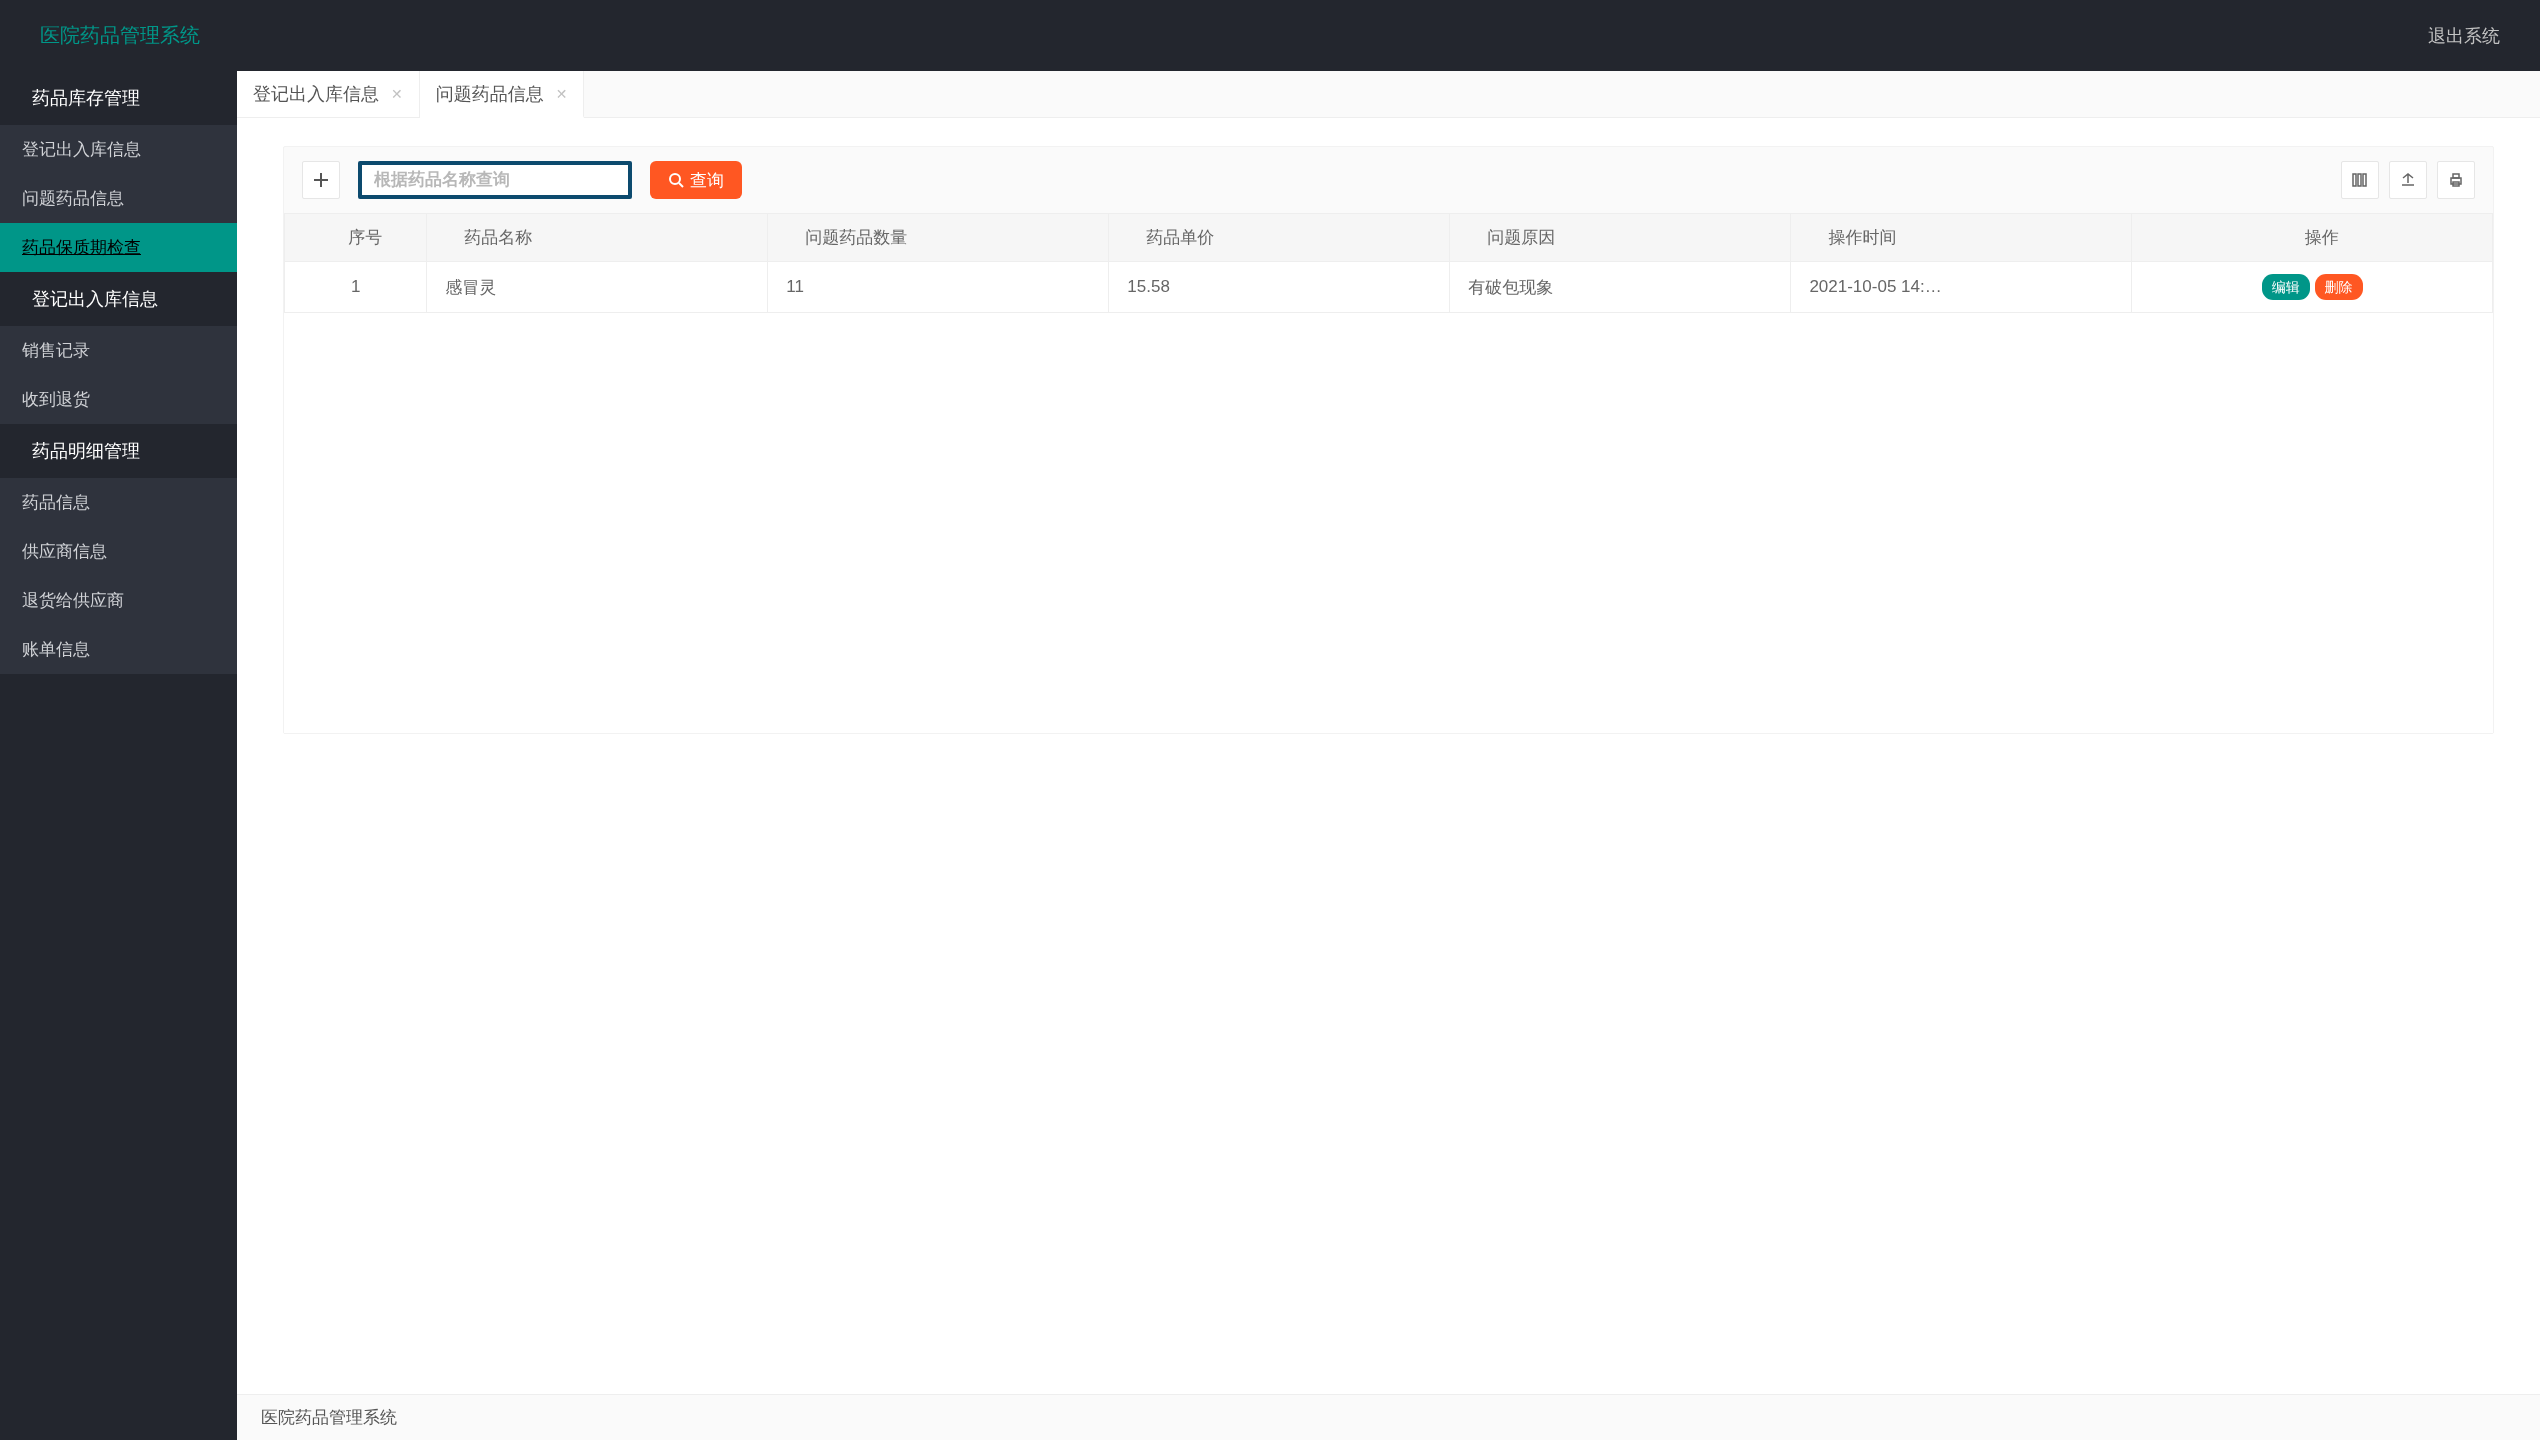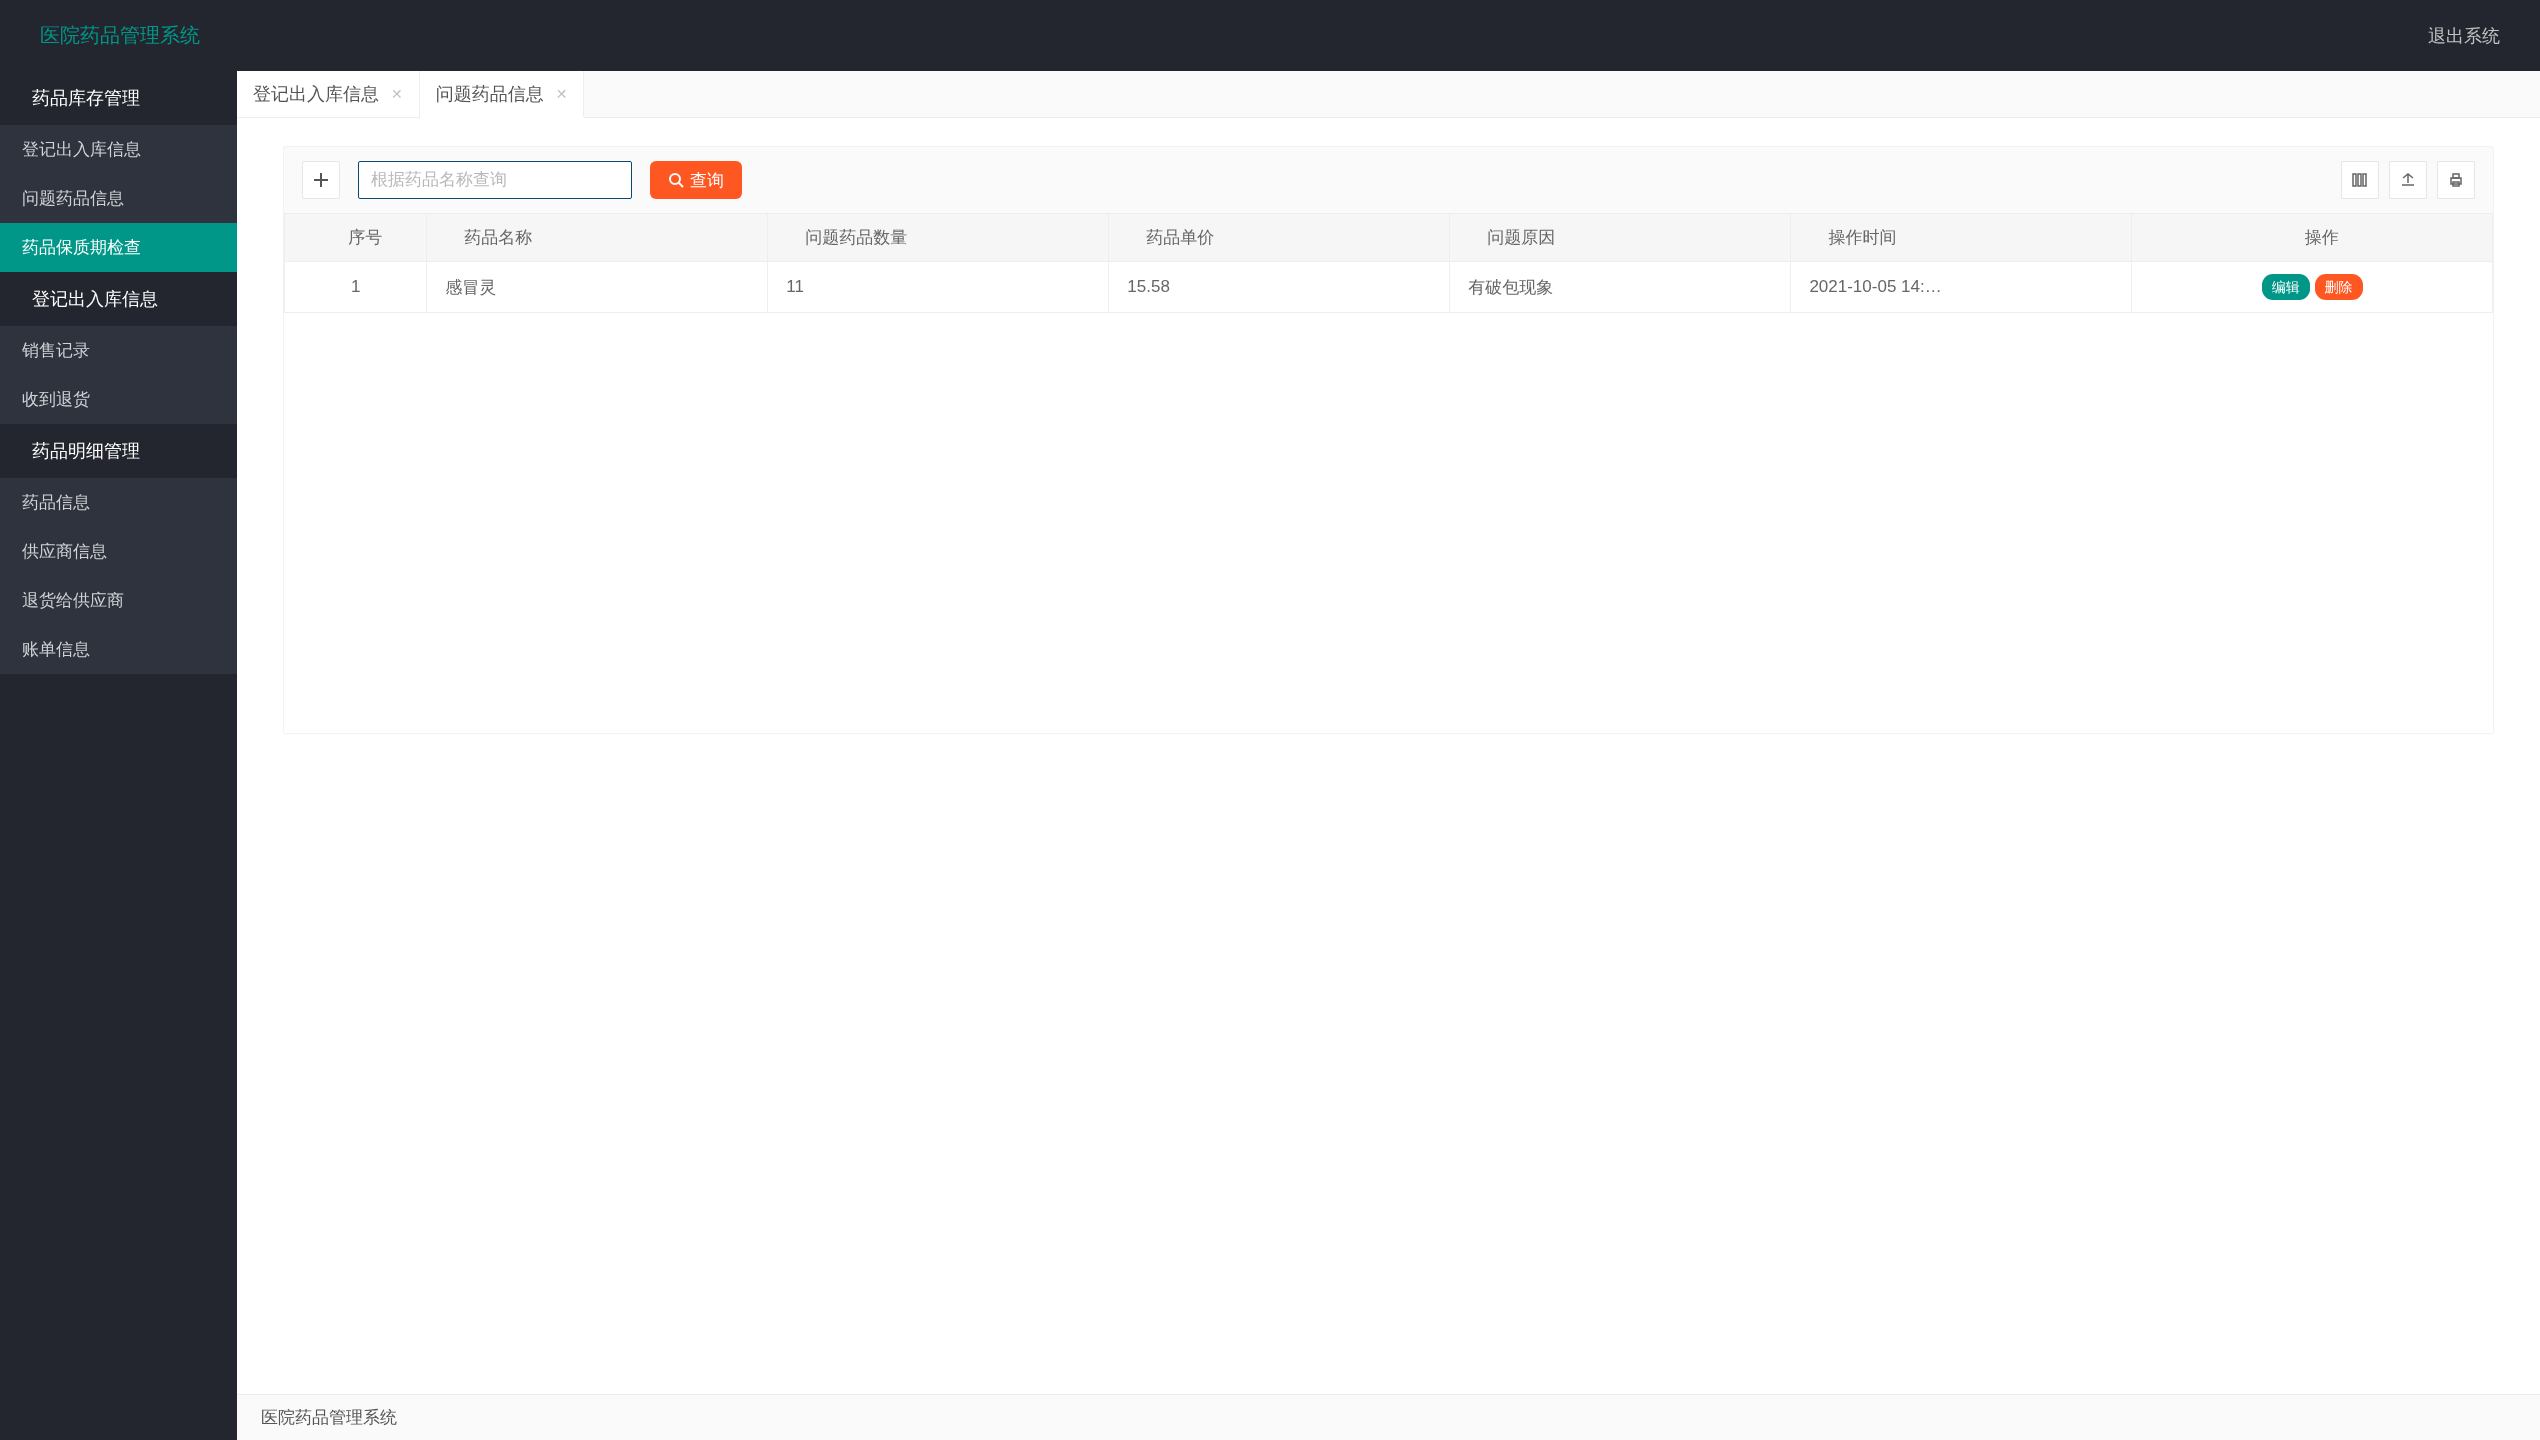--- a/index.html
+++ b/index.html
@@ -5,33 +5,33 @@
 * { box-sizing: border-box; margin: 0; padding: 0; }
 body { font-family: -apple-system, "Helvetica Neue", Arial, sans-serif; font-size: 14px; color: #333; background: #fff; width: 2540px; height: 1440px; overflow: hidden; }
 .header { height: 71px; background: #23262E; display: flex; align-items: center; justify-content: space-between; padding: 0 40px; }
 .header .brand { color: #009688; font-size: 20px; font-weight: 500; }
 .header .logout { color: #c2c2c2; font-size: 18px; cursor: pointer; }
 .layout { display: flex; height: calc(1440px - 71px); }
 .sidebar { width: 237px; background: #23262E; color: #c2c2c2; flex-shrink: 0; }
 .nav-group-title { height: 54px; line-height: 54px; padding-left: 22px; color: #fff; font-size: 18px; background: #2F333D; }
 .nav-group-title.first { background: #23262E; padding-left: 32px; }
 .nav-item { height: 49px; line-height: 49px; padding-left: 22px; cursor: pointer; font-size: 17px; color: #d0d2d6; background: #2F333D; }
-.nav-item.active { background: #009688; color: #ffffff; }
+.nav-item.active { background: #009688; color: #000000; text-decoration: underline; }
 .main { flex: 1; display: flex; flex-direction: column; background: #fff; overflow: hidden; }
 .tabs { height: 47px; border-bottom: 1px solid #eee; display: flex; align-items: stretch; background: #fafafa; position: relative; }
 .tab { padding: 0 16px; display: flex; align-items: center; gap: 12px; border-right: 1px solid #eee; background: #fff; font-size: 18px; color: #555; cursor: pointer; }
 .tab.active { background: #fff; border-bottom: 2px solid #fff; margin-bottom: -1px; }
 .tab .close { color: #c2c2c2; font-size: 14px; }
 .content { padding: 28px 46px; flex: 1; overflow: auto; }
 .panel-title { font-size: 18px; color: #555; margin-bottom: 12px; }
 .panel-title-line { border-bottom: 1px solid #f2f2f2; margin-bottom: 22px; padding-bottom: 14px; }
 .card { background: #fafafa; border: 1px solid #f2f2f2; border-radius: 2px; }
 .toolbar { display: flex; align-items: center; padding: 14px 18px 14px 18px; gap: 18px; }
 .icon-btn { width: 38px; height: 38px; border: 1px solid #e6e6e6; border-radius: 2px; background: #fff; display: inline-flex; align-items: center; justify-content: center; cursor: pointer; }
-.search-input { flex: 0 0 auto; width: 274px; height: 38px; border: 1px solid #0c4a6e; border-radius: 2px; padding: 0 12px; font-size: 17px; color: #333; background: #fff; outline: none; }
+.search-input { flex: 0 0 auto; width: 274px; height: 38px; border: 4px solid #0c4a6e; border-radius: 2px; padding: 0 12px; font-size: 17px; color: #333; background: #fff; outline: none; font-weight: bold; }
 .search-input::placeholder { color: #b8b8b8; }
 .btn-search { height: 38px; padding: 0 18px; background: #ff5722; color: #fff; border: none; border-radius: 6px; display: inline-flex; align-items: center; gap: 6px; font-size: 17px; cursor: pointer; }
 .toolbar-right { margin-left: auto; display: flex; gap: 10px; }
 .table { width: 100%; border-collapse: collapse; background: #fff; }
 .table th, .table td { text-align: left; padding: 12px 18px; border: 1px solid #eee; font-size: 17px; color: #666; font-weight: normal; }
 .table thead th { background: #f6f6f6; color: #666; padding-left: 37px; }
 .table td.center, .table th.center { text-align: center; }
 .btn-sm { height: 26px; line-height: 26px; padding: 0 10px; border-radius: 11px; font-size: 14px; color: #fff; border: none; cursor: pointer; display: inline-block; }
 .btn-teal { background: #009688; }
 .btn-red { background: #ff5722; }

